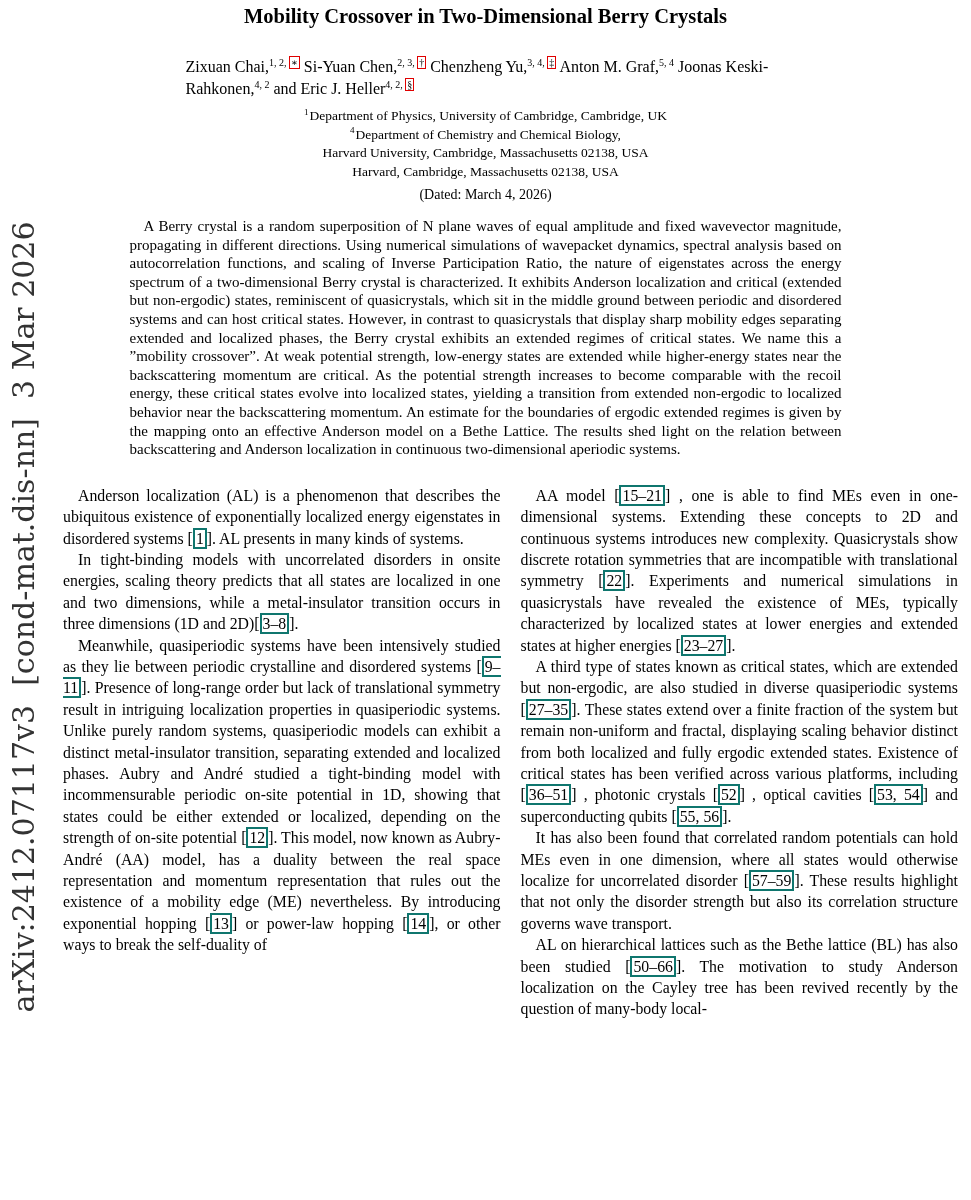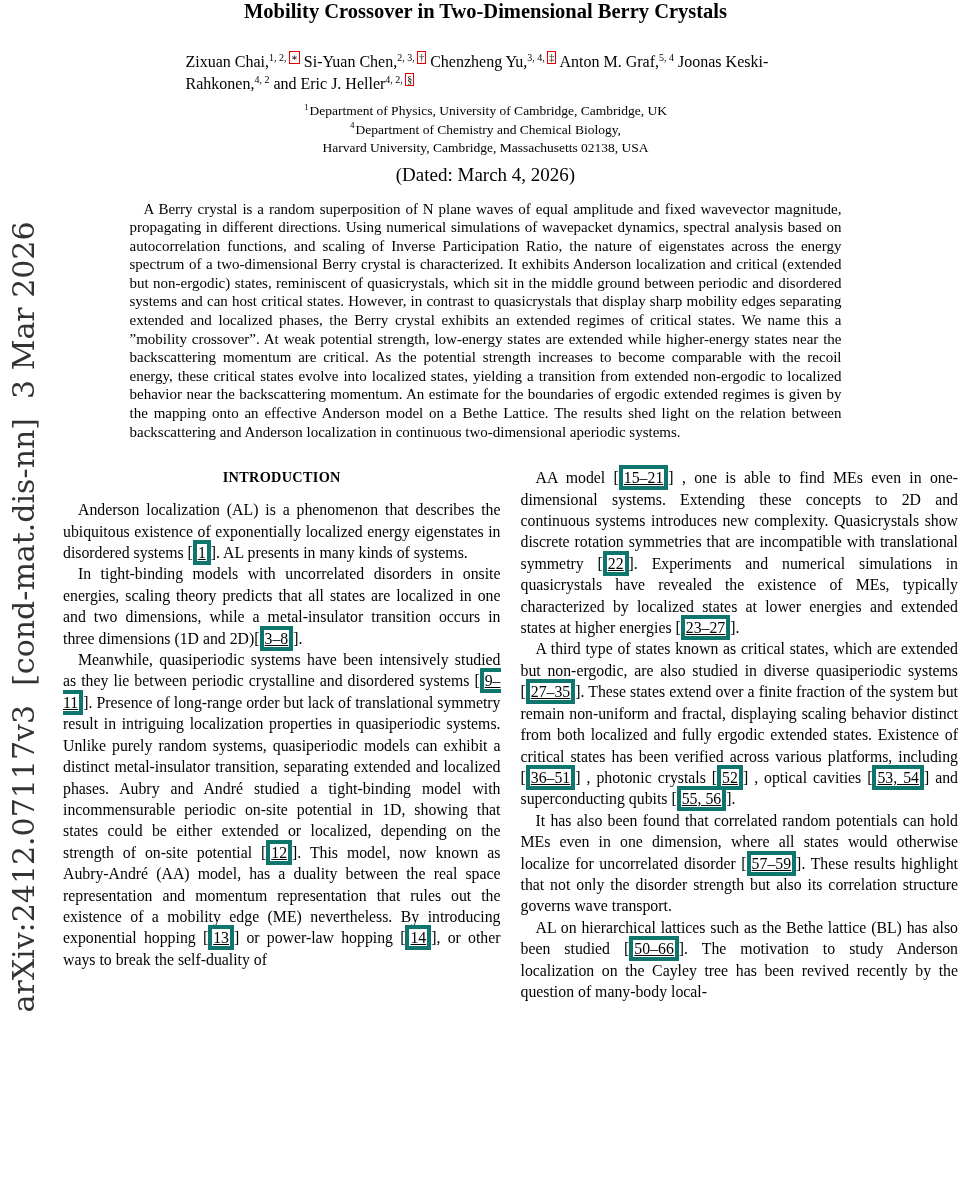--- a/index.html
+++ b/index.html
@@ -3,51 +3,51 @@
 <meta charset="utf-8">
 <style>
   html, body { margin:0; padding:0; background:#ffffff; }
   .page {
     position:relative; width:971px; height:1200px; margin:0 auto;
     background:#ffffff; color:#000;
     font-family:"Liberation Serif","DejaVu Serif",serif;
     overflow:hidden;
   }
   .title {
-    margin:0; text-align:center;
+    margin:0; padding-top:5px; text-align:center;
     font-size:20.5px; font-weight:700;
   }
   .authors {
     margin:28px auto 0; width:600px; text-align:left;
     font-size:16px; line-height:22px;
   }
   .authors sup { font-size:10px; line-height:0; }
   .marker-box { border:1px solid #e00000; padding:0 1px; }
   .affiliations {
     margin-top:7px; text-align:center; 
     font-size:13.5px; line-height:18.5px;
   }
   .aff-line sup { font-size:9px; line-height:0; margin-right:1px; }
-  .dated { margin-top:6px; text-align:center; font-size:19px; }
+  .dated { margin-top:6px; text-align:center; font-size:14px; }
   .abstract {
     margin:14px auto 0; width:712px; text-align:justify;
     text-indent:14px; font-size:15px; line-height:18.6px;
   }
   .columns { display:flex; gap:20px; padding:26px 13px 0 63px; }
   .col { flex:1; min-width:0; }
   .section {
     margin:2px 0 13px; text-align:center;
     font-size:14.3px; font-weight:700; letter-spacing:0.3px;
   }
   .para {
     margin:0; text-align:justify; text-indent:15px;
     font-size:15.8px; line-height:21.4px;
   }
   .cite { color:#000; }
-  .cite-box { border:4px solid #0f766e; padding:0 1px;text-decoration:underline; }
+  .cite-box { border:2px solid #0f766e; padding:0 1px; }
   .watermark {
     position:absolute; left:23px; top:617px;
     transform:translate(-50%,-50%) rotate(-90deg);
     white-space:pre; font-size:30px; color:#333333;
     font-family:"DejaVu Serif",serif;
   }
 </style>
 </head>
 <body>
 
@@ -56,29 +56,29 @@
   <div class="watermark">arXiv:2412.07117v3  [cond-mat.dis-nn]  3 Mar 2026</div>
 
   <h1 class="title">Mobility Crossover in Two-Dimensional Berry Crystals</h1>
 
   <div class="authors" id="authors"><span>Zixuan Chai,<sup>1, 2, <span class="marker-box">∗</span></sup></span> <span>Si-Yuan Chen,<sup>2, 3, <span class="marker-box">†</span></sup></span> <span>Chenzheng Yu,<sup>3, 4, <span class="marker-box">‡</span></sup></span> <span>Anton M. Graf,<sup>5, 4</sup></span> <span>Joonas Keski-Rahkonen,<sup>4, 2</sup></span> <span>and Eric J. Heller<sup>4, 2, <span class="marker-box">§</span></sup></span></div>
 
   <div class="affiliations" id="affiliations">
       <div class="aff-line"><sup>1</sup>Department of Physics, University of Cambridge, Cambridge, UK</div>
       <div class="aff-line"><sup>4</sup>Department of Chemistry and Chemical Biology,</div>
       <div class="aff-line">Harvard University, Cambridge, Massachusetts 02138, USA</div>
+      <div class="aff-line">Harvard, Cambridge, Massachusetts 02138, USA</div>
     </div>
 
   <div class="dated">(Dated: March 4, 2026)</div>
 
   <div class="abstract">A Berry crystal is a random superposition of N plane waves of equal amplitude and fixed wavevector magnitude, propagating in different directions. Using numerical simulations of wavepacket dynamics, spectral analysis based on autocorrelation functions, and scaling of Inverse Participation Ratio, the nature of eigenstates across the energy spectrum of a two-dimensional Berry crystal is characterized. It exhibits Anderson localization and critical (extended but non-ergodic) states, reminiscent of quasicrystals, which sit in the middle ground between periodic and disordered systems and can host critical states. However, in contrast to quasicrystals that display sharp mobility edges separating extended and localized phases, the Berry crystal exhibits an extended regimes of critical states. We name this a ”mobility crossover”. At weak potential strength, low-energy states are extended while higher-energy states near the backscattering momentum are critical. As the potential strength increases to become comparable with the recoil energy, these critical states evolve into localized states, yielding a transition from extended non-ergodic to localized behavior near the backscattering momentum. An estimate for the boundaries of ergodic extended regimes is given by the mapping onto an effective Anderson model on a Bethe Lattice. The results shed light on the relation between backscattering and Anderson localization in continuous two-dimensional aperiodic systems.</div>
 
   <div class="columns">
     <div class="col">
-      <h2 class="section">INTRODUCTION</h2>
       <div id="leftcol">
           <p class="para">Anderson localization (AL) is a phenomenon that describes the ubiquitous existence of exponentially localized energy eigenstates in disordered systems <span class="cite">[<span class="cite-box">1</span>]</span>. AL presents in many kinds of systems.</p>
           <p class="para">In tight-binding models with uncorrelated disorders in onsite energies, scaling theory predicts that all states are localized in one and two dimensions, while a metal-insulator transition occurs in three dimensions (1D and 2D)<span class="cite">[<span class="cite-box">3–8</span>]</span>.</p>
           <p class="para">Meanwhile, quasiperiodic systems have been intensively studied as they lie between periodic crystalline and disordered systems <span class="cite">[<span class="cite-box">9–11</span>]</span>. Presence of long-range order but lack of translational symmetry result in intriguing localization properties in quasiperiodic systems. Unlike purely random systems, quasiperiodic models can exhibit a distinct metal-insulator transition, separating extended and localized phases. Aubry and André studied a tight-binding model with incommensurable periodic on-site potential in 1D, showing that states could be either extended or localized, depending on the strength of on-site potential <span class="cite">[<span class="cite-box">12</span>]</span>. This model, now known as Aubry-André (AA) model, has a duality between the real space representation and momentum representation that rules out the existence of a mobility edge (ME) nevertheless. By introducing exponential hopping <span class="cite">[<span class="cite-box">13</span>]</span> or power-law hopping <span class="cite">[<span class="cite-box">14</span>]</span>, or other ways to break the self-duality of</p>
         </div>
     </div>
     <div class="col">
       <div id="rightcol">
           <p class="para">AA model <span class="cite">[<span class="cite-box">15–21</span>]</span> , one is able to find MEs even in one-dimensional systems. Extending these concepts to 2D and continuous systems introduces new complexity. Quasicrystals show discrete rotation symmetries that are incompatible with translational symmetry <span class="cite">[<span class="cite-box">22</span>]</span>. Experiments and numerical simulations in quasicrystals have revealed the existence of MEs, typically characterized by localized states at lower energies and extended states at higher energies <span class="cite">[<span class="cite-box">23–27</span>]</span>.</p>
           <p class="para">A third type of states known as critical states, which are extended but non-ergodic, are also studied in diverse quasiperiodic systems <span class="cite">[<span class="cite-box">27–35</span>]</span>. These states extend over a finite fraction of the system but remain non-uniform and fractal, displaying scaling behavior distinct from both localized and fully ergodic extended states. Existence of critical states has been verified across various platforms, including <span class="cite">[<span class="cite-box">36–51</span>]</span> , photonic crystals <span class="cite">[<span class="cite-box">52</span>]</span> , optical cavities <span class="cite">[<span class="cite-box">53, 54</span>]</span> and superconducting qubits <span class="cite">[<span class="cite-box">55, 56</span>]</span>.</p>

